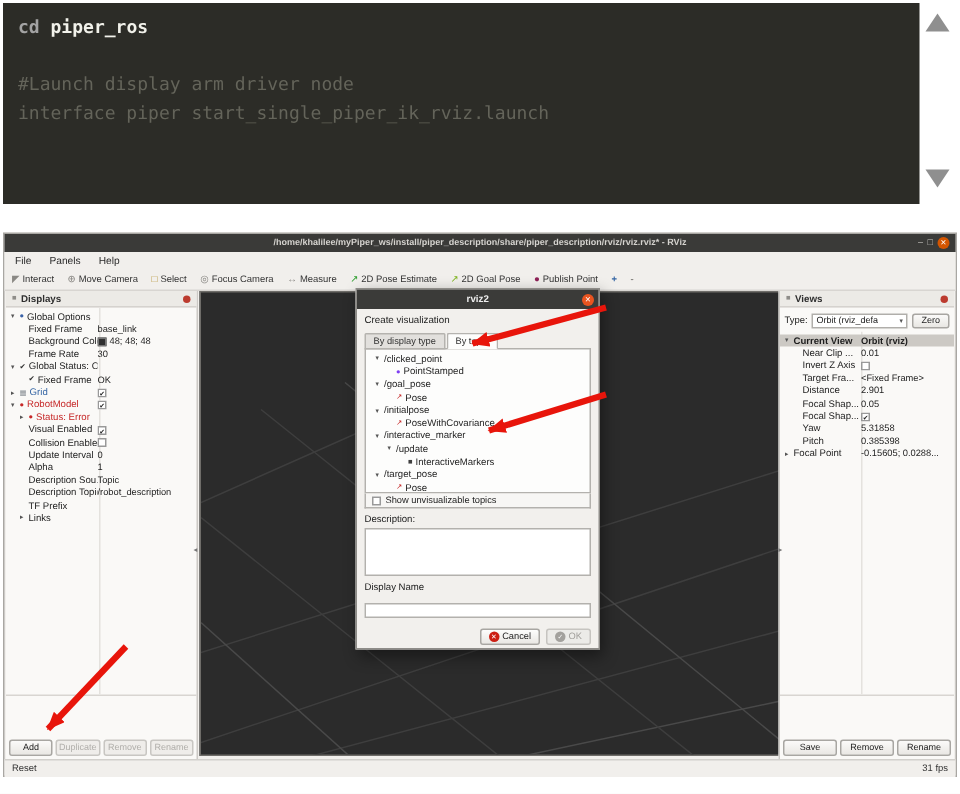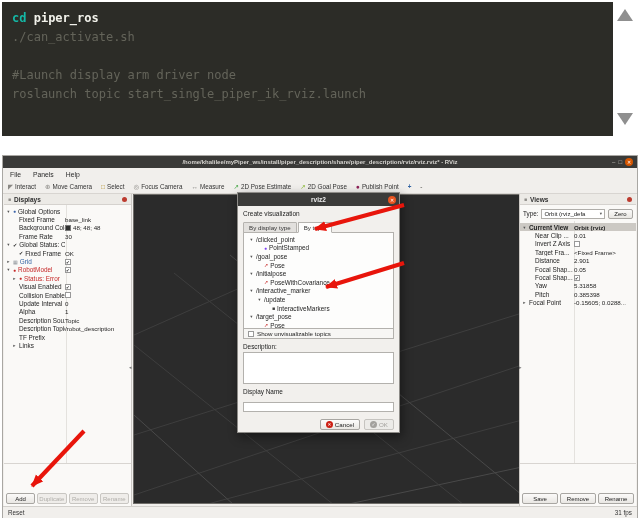--- a/index.html
+++ b/index.html
@@ -3,21 +3,21 @@
 <meta charset="utf-8">
 <style>
 *{margin:0;padding:0;box-sizing:border-box}
 html,body{background:#fff}
 body{width:640px;height:529px;font-family:"Liberation Sans","DejaVu Sans",sans-serif}
 #root{position:relative;width:640px;height:529px;background:#fff;overflow:hidden}
 
 
 .term{position:absolute;left:2px;top:2px;width:611px;height:134px;background:#2c2c27;
   font-family:"DejaVu Sans Mono","Liberation Mono",monospace;font-size:12px;line-height:19px;padding:7px 0 0 10px}
-.term .kw{color:#14b8a6;font-weight:bold}
+.term .kw{color:#a3a3a3;font-weight:bold}
 .term .arg{color:#f1f1ea;font-weight:bold}
 .term .cm{color:#64645a}
 .sarrow{position:absolute;width:0;height:0;border-left:8px solid transparent;border-right:8px solid transparent}
 .sup{left:617px;top:9px;border-bottom:12px solid #8f8f8f}
 .sdn{left:617px;top:113px;border-top:12px solid #8f8f8f}
 
 
 .win{position:absolute;left:2px;top:155px;width:636px;height:363px;background:#f1efec;border:1px solid #a9a7a3}
 .tbar{position:absolute;left:0;top:0;width:100%;height:12px;background:#3a3a38;display:flex;align-items:center;justify-content:center}
 .ttext{font-size:6px;color:#d5d3cf;font-weight:bold;white-space:nowrap;overflow:hidden}
@@ -100,24 +100,23 @@
 
 .ann{position:absolute;left:0;top:0;width:640px;height:529px;z-index:50;pointer-events:none}
 </style>
 </head>
 <body>
 
 <div id="root">
 
   <div class="term">
     <div><span class="kw">cd</span> <span class="arg">piper_ros</span></div>
-    <div class="cm">./can_activate.sh</div>
     <div>&nbsp;</div>
     <div class="cm">#Launch display arm driver node</div>
-    <div class="cm">roslaunch topic start_single_piper_ik_rviz.launch</div>
+    <div class="cm">interface piper start_single_piper_ik_rviz.launch</div>
   </div>
   <div class="sarrow sup"></div>
   <div class="sarrow sdn"></div>
 
   <div class="win">
     <div class="tbar">
       <span class="ttext">/home/khalilee/myPiper_ws/install/piper_description/share/piper_description/rviz/rviz.rviz* - RViz</span>
       <span class="wctrls">
         <span class="wmin">–</span>
         <span class="wmax">□</span>

